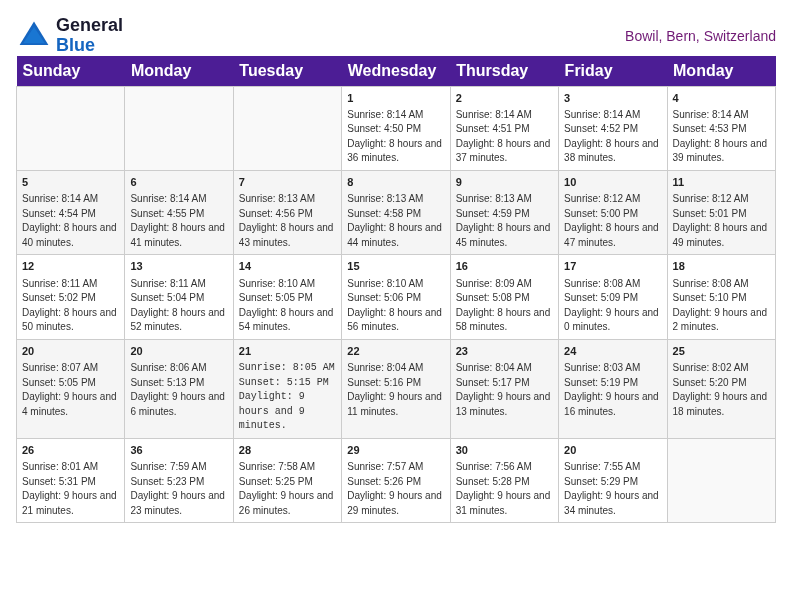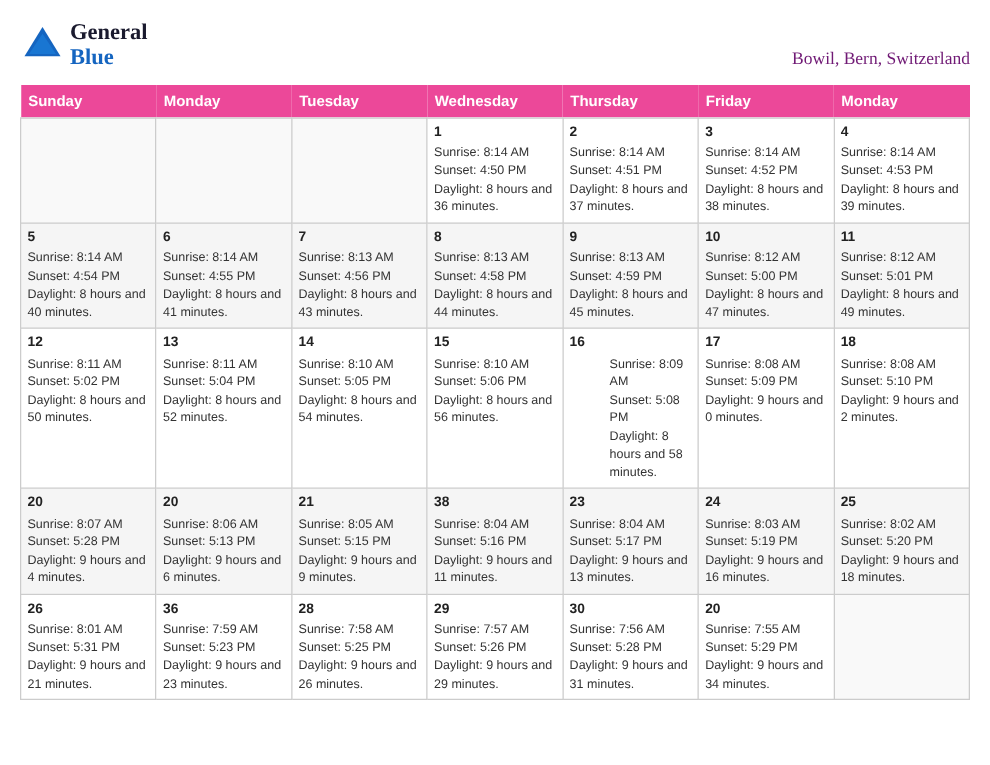--- a/index.html
+++ b/index.html
@@ -6,23 +6,21 @@
     body {
       font-family: Arial, sans-serif;
       background: #fff;
       width: 792px;
       min-height: 612px;
       padding: 16px;
     }
     .header {
       display: flex;
       justify-content: space-between;
-      align-items: flex-end;
-      margin-bottom: 12px;
-      font-family: Liberation Serif, serif;
+      align-items: center;
     }
     .logo {
       display: flex;
       align-items: center;
       gap: 4px;
     }
     .logo-text {
       font-size: 18px;
       font-weight: bold;
       line-height: 1.1;
@@ -42,26 +40,26 @@
     .location {
       font-size: 14px;
       color: #701a75;
     }
     table {
       width: 100%;
       border-collapse: collapse;
       font-size: 10.5px;
     }
     thead tr th {
-      background-color: #ec4899;
+      background-color: #4c1d95;
       color: #fff;
       text-align: left;
       padding: 6px 6px;
       font-weight: bold;
-      font-size: 12px;
+      font-size: 16px;
     }
     tbody tr td {
       border: 1px solid #ccc;
       vertical-align: top;
       padding: 4px 5px;
       height: 80px;
       width: calc(100% / 7);
       color: #222;
       line-height: 1.4;
     }
@@ -210,58 +208,58 @@
 Daylight: 8 hours and 54 minutes.</div>
         </td>
         <td>
           <div class="day-num">15</div>
           <div class="day-info" style="white-space: pre-line;">Sunrise: 8:10 AM
 Sunset: 5:06 PM
 Daylight: 8 hours and 56 minutes.</div>
         </td>
         <td>
           <div class="day-num">16</div>
-          <div class="day-info" style="white-space: pre-line; margin-left: 32px;">Sunrise: 8:09 AM
+          <div class="day-info" style="white-space: pre-line;">Sunrise: 8:09 AM
 Sunset: 5:08 PM
 Daylight: 8 hours and 58 minutes.</div>
         </td>
         <td>
           <div class="day-num">17</div>
           <div class="day-info" style="white-space: pre-line;">Sunrise: 8:08 AM
 Sunset: 5:09 PM
 Daylight: 9 hours and 0 minutes.</div>
         </td>
         <td>
           <div class="day-num">18</div>
           <div class="day-info" style="white-space: pre-line;">Sunrise: 8:08 AM
 Sunset: 5:10 PM
 Daylight: 9 hours and 2 minutes.</div>
         </td>
       </tr>
       <tr>
         <td>
           <div class="day-num">20</div>
           <div class="day-info" style="white-space: pre-line;">Sunrise: 8:07 AM
-Sunset: 5:28 PM
+Sunset: 5:05 PM
 Daylight: 9 hours and 4 minutes.</div>
         </td>
         <td>
           <div class="day-num">20</div>
           <div class="day-info" style="white-space: pre-line;">Sunrise: 8:06 AM
 Sunset: 5:13 PM
 Daylight: 9 hours and 6 minutes.</div>
         </td>
         <td>
           <div class="day-num">21</div>
-          <div class="day-info" style="white-space: pre-line;">Sunrise: 8:05 AM
+          <div class="day-info" style="white-space: pre-line; font-family: Liberation Mono, monospace;">Sunrise: 8:05 AM
 Sunset: 5:15 PM
 Daylight: 9 hours and 9 minutes.</div>
         </td>
         <td>
-          <div class="day-num">38</div>
+          <div class="day-num">22</div>
           <div class="day-info" style="white-space: pre-line;">Sunrise: 8:04 AM
 Sunset: 5:16 PM
 Daylight: 9 hours and 11 minutes.</div>
         </td>
         <td>
           <div class="day-num">23</div>
           <div class="day-info" style="white-space: pre-line;">Sunrise: 8:04 AM
 Sunset: 5:17 PM
 Daylight: 9 hours and 13 minutes.</div>
         </td>

